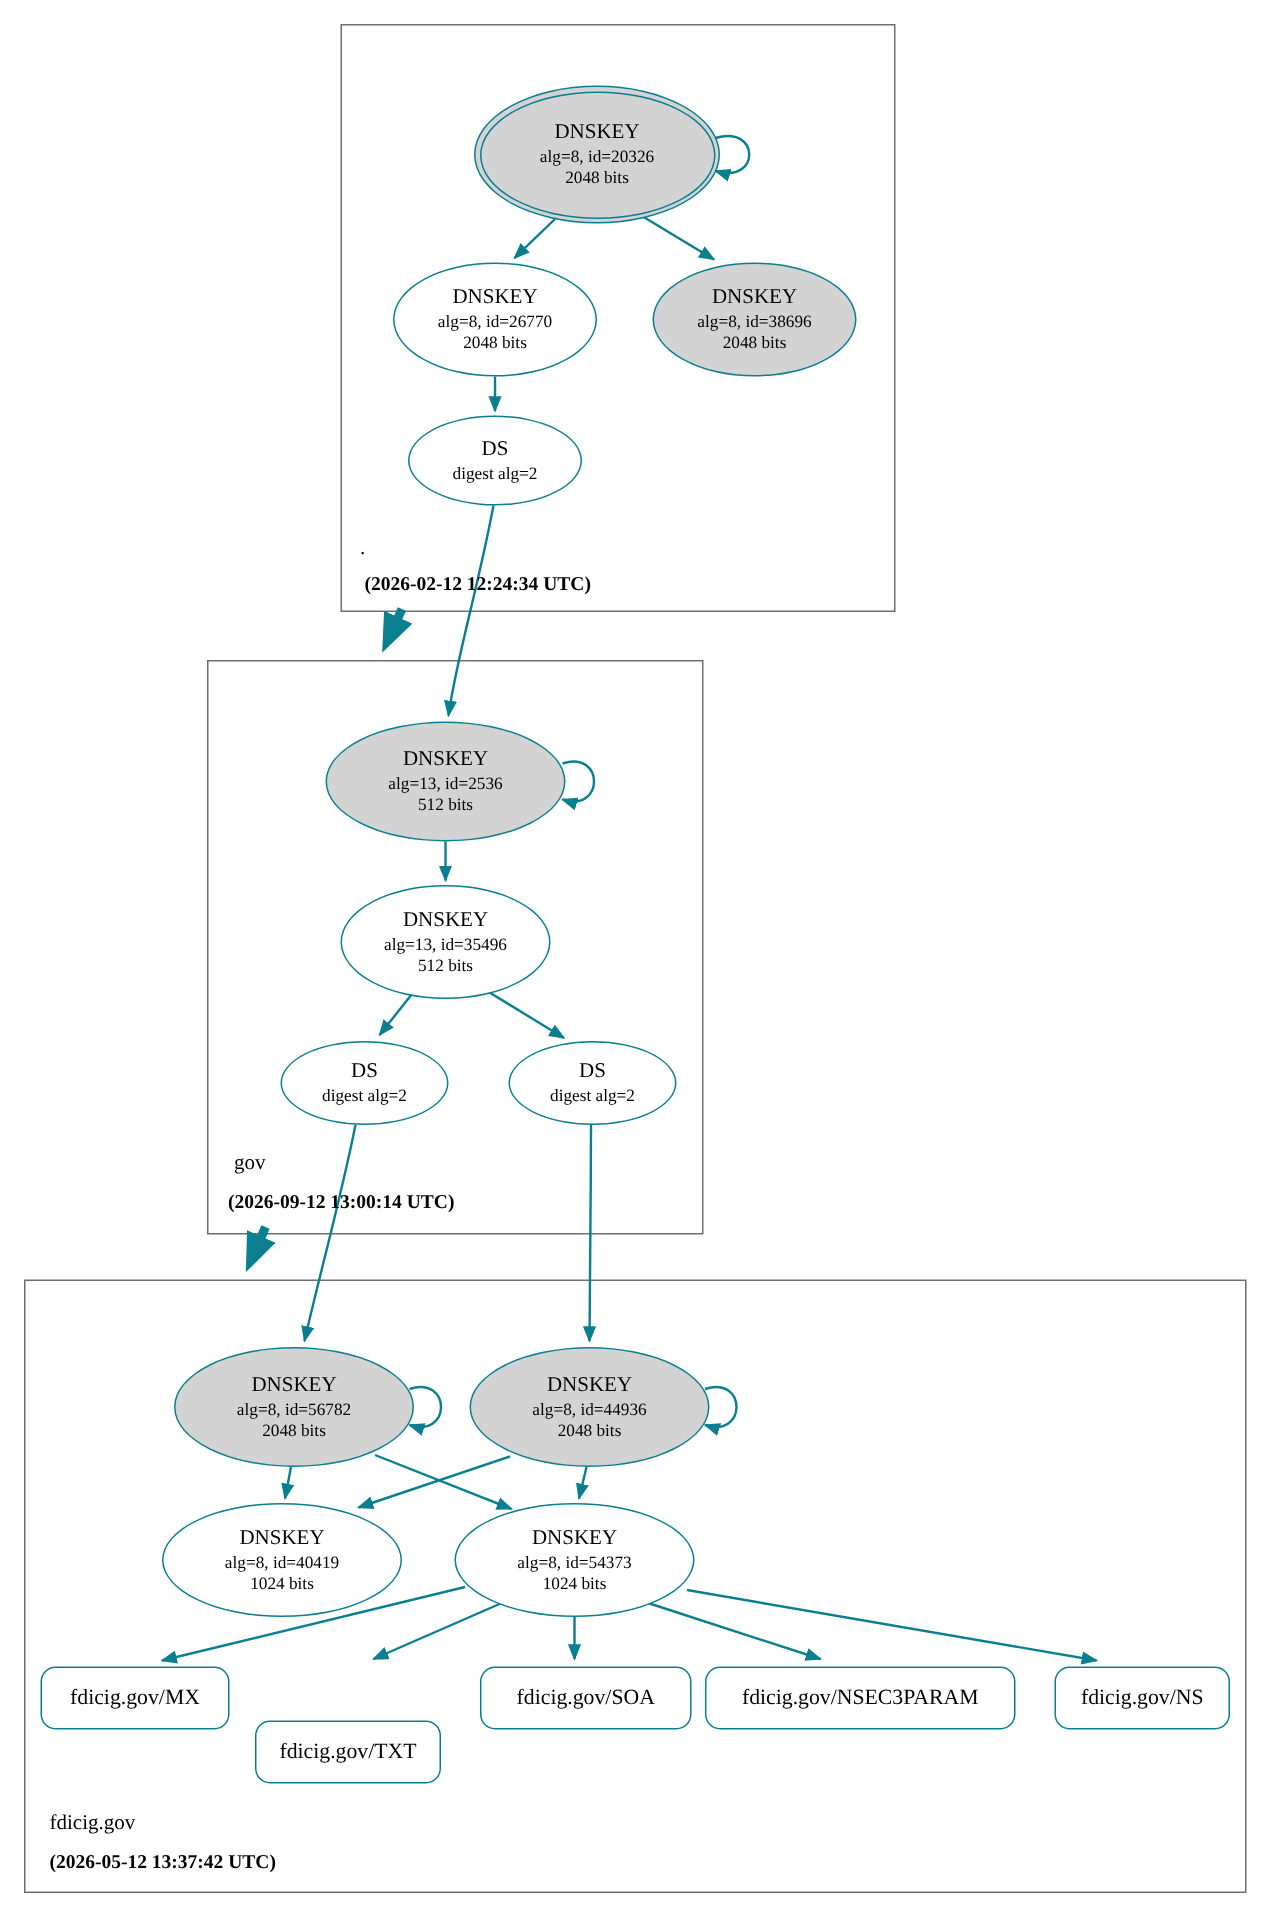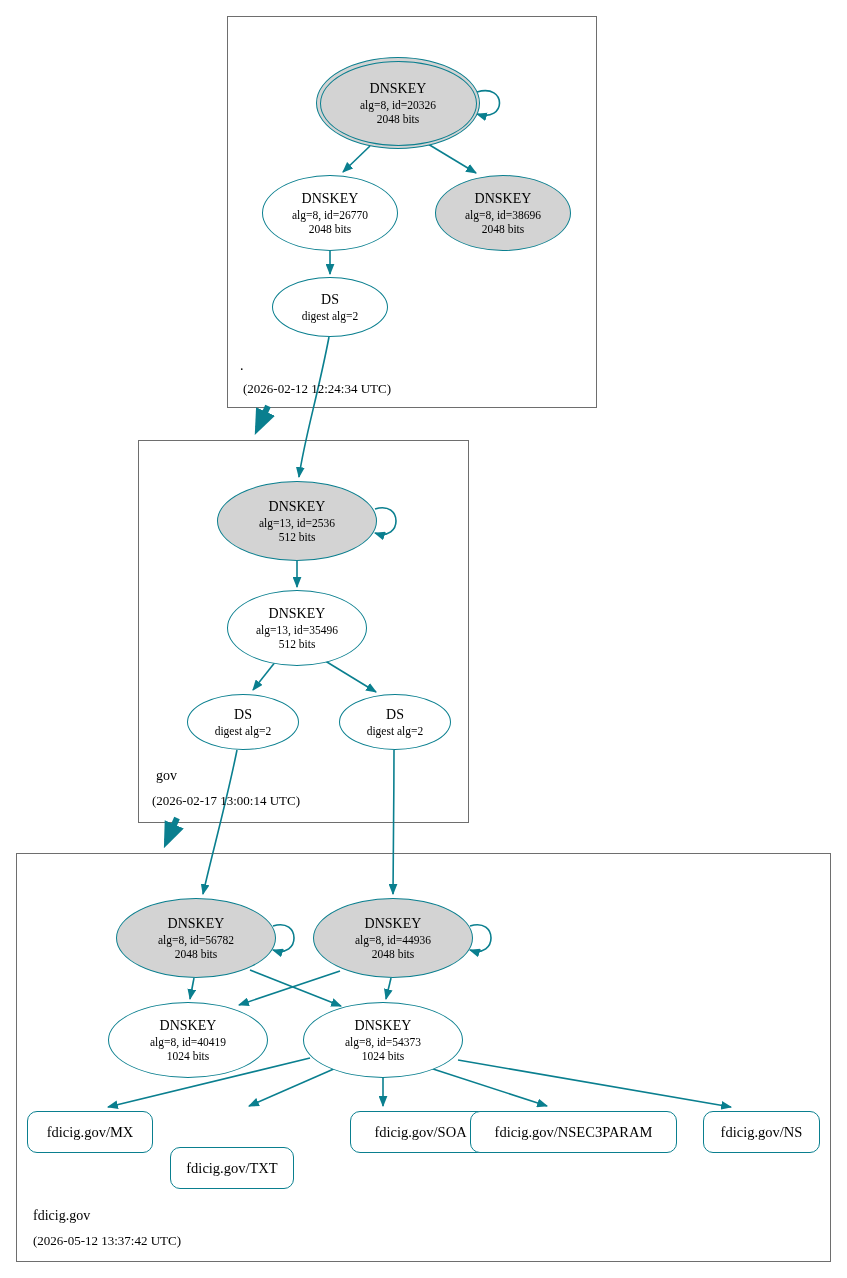--- a/index.html
+++ b/index.html
@@ -13,21 +13,21 @@
     border-radius:50%;background:#fff;box-sizing:border-box;}
   .node.gray{background:var(--grayfill);}
   .node.double::before{content:"";position:absolute;inset:2.5px;border:1.6px solid var(--teal);
     border-radius:50%;pointer-events:none;}
   .node .t1{font-size:14px;line-height:1.3;}
   .node .t2{font-size:11.5px;line-height:1.22;}
   .rrset{position:absolute;z-index:3;border:1.5px solid var(--teal);border-radius:10px;
     background:#fff;display:flex;align-items:center;justify-content:center;
     font-size:14.5px;box-sizing:border-box;}
   .zone-label{position:absolute;z-index:3;font-size:14px;}
-  .zone-ts{position:absolute;z-index:3;font-size:13px;}
+  .zone-ts{position:absolute;z-index:3;font-size:13px;font-weight:bold;}
 </style>
 </head>
 <body>
 
 <div class="canvas">
 
   <div class="zone-box" style="left:227px;top:16px;width:370px;height:392px;"></div>
   <div class="zone-box" style="left:138px;top:440px;width:331px;height:383px;"></div>
   <div class="zone-box" style="left:16px;top:853px;width:815px;height:409px;"></div>
 
@@ -113,21 +113,21 @@
     <div class="t1">DS</div>
     <div class="t2">digest alg=2</div>
   </div>
 
   <div class="node" style="left:339px;top:694px;width:112px;height:56px;">
     <div class="t1">DS</div>
     <div class="t2">digest alg=2</div>
   </div>
 
   <div class="zone-label" style="left:156px;top:768px;">gov</div>
-  <div class="zone-ts" style="left:152px;top:793px;">(2026-02-17 13:00:14 UTC)</div>
+  <div class="zone-ts" style="left:152px;top:793px;">(2026-09-12 13:00:14 UTC)</div>
 
   <div class="node gray" style="left:116px;top:898px;width:160px;height:80px;">
     <div class="t1">DNSKEY</div>
     <div class="t2">alg=8, id=56782</div>
     <div class="t2">2048 bits</div>
   </div>
 
   <div class="node gray" style="left:313px;top:898px;width:160px;height:80px;">
     <div class="t1">DNSKEY</div>
     <div class="t2">alg=8, id=44936</div>
@@ -141,20 +141,20 @@
   </div>
 
   <div class="node" style="left:303px;top:1002px;width:160px;height:76px;">
     <div class="t1">DNSKEY</div>
     <div class="t2">alg=8, id=54373</div>
     <div class="t2">1024 bits</div>
   </div>
 
   <div class="rrset" style="left:27px;top:1111px;width:126px;height:42px;">fdicig.gov/MX</div>
   <div class="rrset" style="left:170px;top:1147px;width:124px;height:42px;">fdicig.gov/TXT</div>
-  <div class="rrset" style="left:320px;top:1111px;width:141px;height:42px;margin-left:30px;">fdicig.gov/SOA</div>
+  <div class="rrset" style="left:320px;top:1111px;width:141px;height:42px;">fdicig.gov/SOA</div>
   <div class="rrset" style="left:470px;top:1111px;width:207px;height:42px;">fdicig.gov/NSEC3PARAM</div>
   <div class="rrset" style="left:703px;top:1111px;width:117px;height:42px;">fdicig.gov/NS</div>
 
   <div class="zone-label" style="left:33px;top:1208px;">fdicig.gov</div>
   <div class="zone-ts" style="left:33px;top:1233px;">(2026-05-12 13:37:42 UTC)</div>
 
 </div>
 
 </body></html>

